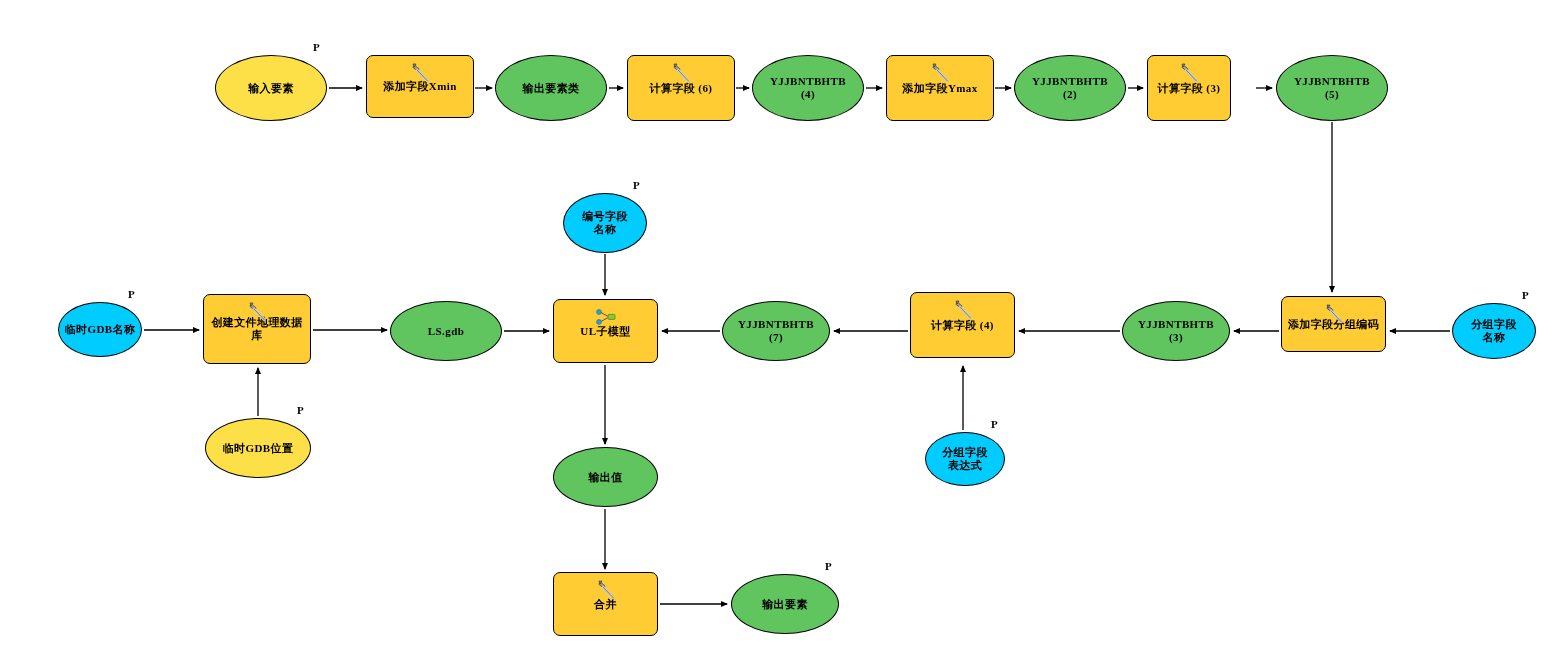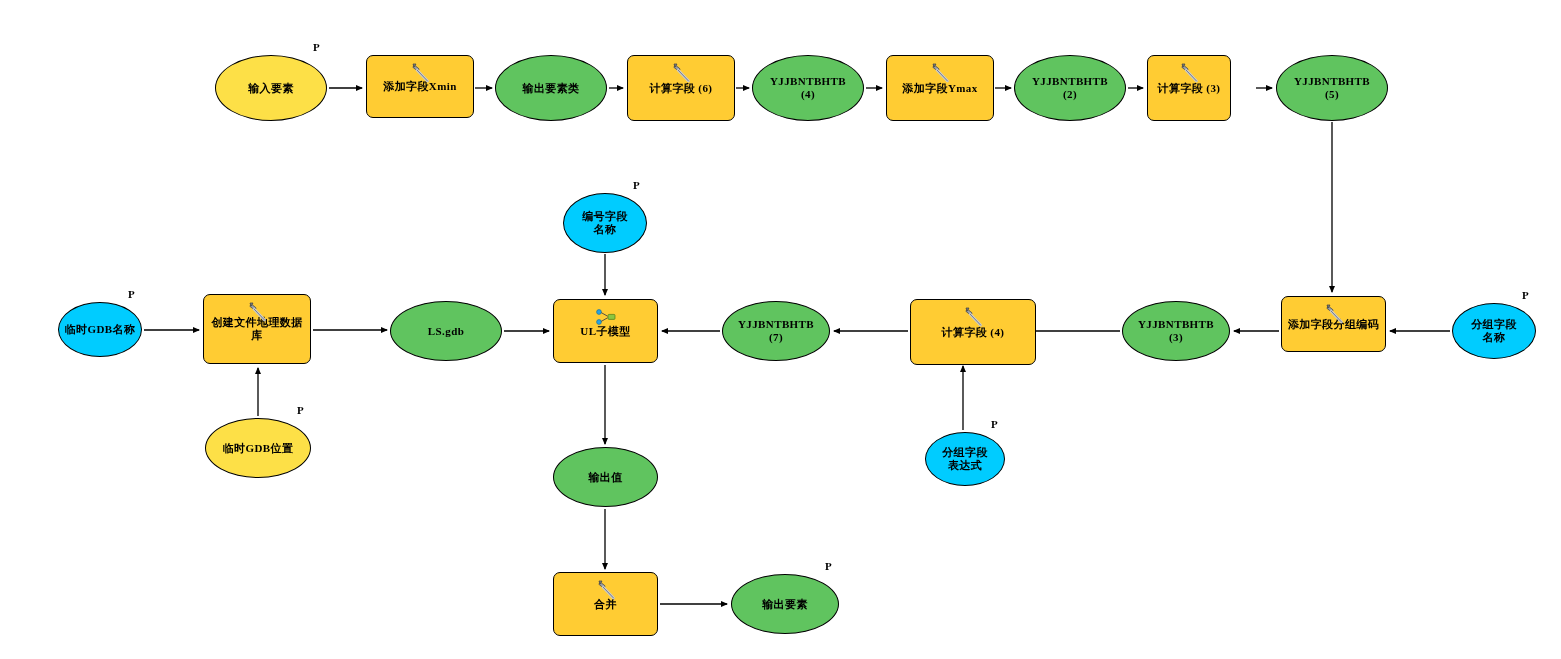--- a/index.html
+++ b/index.html
@@ -196,21 +196,21 @@
             <rect x="14" y="8.4" width="7" height="5" rx="1" fill="#8cc63f" stroke="#4e7a15" stroke-width="0.7"></rect>
             <path d="M7.2 6.6 L13.6 10.2" stroke="#444" stroke-width="0.9"></path>
             <path d="M7.2 15.4 L13.6 11.8" stroke="#444" stroke-width="0.9"></path>
           </svg></span>
         <span class="label">UL子模型</span>
       </div>
       <div class="node oval fill-variable" style="left: 722px; top: 301px; width: 108px; height: 60px;">
         <span class="label">YJJBNTBHTB
 (7)</span>
       </div>
-      <div class="node rect fill-tool" style="left: 910px; top: 299px; width: 126px; height: 66px;">
+      <div class="node rect fill-tool" style="left: 910px; top: 292px; width: 105px; height: 66px;">
         <span class="tool-icon"><svg viewBox="0 0 24 22" width="24" height="22">
             <path d="M6.5 3.2 L11.2 7.0 L9.4 9.0 L4.8 5.2 Z" fill="#9aa0a6" stroke="#4a4a4a" stroke-width="0.8"></path>
             <path d="M9.0 8.0 L19.5 19.0" stroke="#c9ccd1" stroke-width="2.6" stroke-linecap="round"></path>
             <path d="M9.0 8.0 L19.5 19.0" stroke="#5a5a5a" stroke-width="0.7" stroke-linecap="round"></path>
             <path d="M5.0 2.0 L8.0 2.0 L6.0 5.2 Z" fill="#7d8288" stroke="#3c3c3c" stroke-width="0.7"></path>
           </svg></span>
         <span class="label">计算字段 (4)</span>
       </div>
       <div class="node oval fill-variable" style="left: 1122px; top: 301px; width: 108px; height: 60px;">
         <span class="label">YJJBNTBHTB

